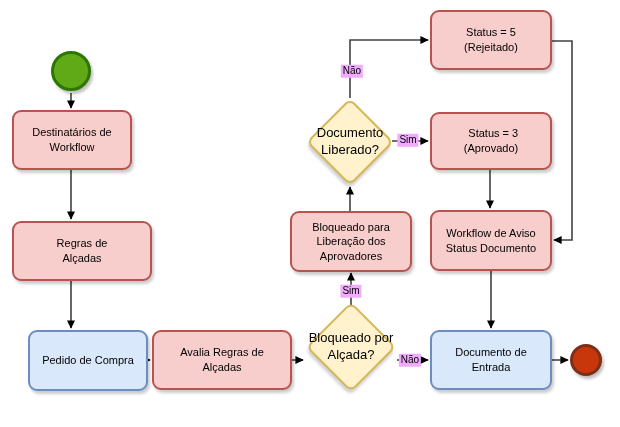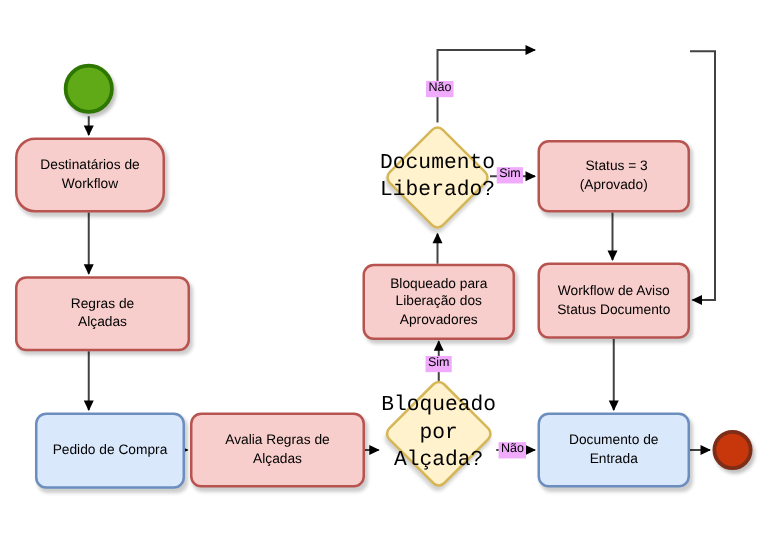--- a/index.html
+++ b/index.html
@@ -65,25 +65,24 @@
     box-shadow: 2px 3px 3px rgba(0,0,0,0.18);
     box-sizing: border-box;
   }
   .diamond-label {
     position: absolute;
     inset: 0;
     display: flex;
     align-items: center;
     justify-content: center;
     text-align: center;
-    font-size: 17px;
+    font-size: 13px;
     line-height: 1.3;
     color: #000000;
     white-space: pre-line;
-    font-family: Liberation Mono, monospace;
   }
   .edge-label {
     position: absolute;
     transform: translate(-50%,-50%);
     background: #f0abfc;
     padding: 0 2px;
     font-size: 10px;
     line-height: 1.25;
     color: #000000;
     z-index: 3;
@@ -114,21 +113,21 @@
       <path d="M552,41 L572,41 L572,240 L554,240" marker-end="url(#arr)"></path>
       <path d="M490,170 L490,208" marker-end="url(#arr)"></path>
       <path d="M491,271 L491,328" marker-end="url(#arr)"></path>
       <path d="M552,360 L568,360" marker-end="url(#arr)"></path>
     </g>
   </svg>
 
   <div class="node event start" style="left:51px; top:51px; width:40px; height:40px;"></div>
   <div class="node event end" style="left:570px; top:344px; width:32px; height:32px;"></div>
 
-  <div class="node task" style="left:12px; top:110px; width:120px; height:60px;border-radius:16px;">
+  <div class="node task" style="left:12px; top:110px; width:120px; height:60px;">
     <span>Destinatários de
 Workflow</span>
   </div>
   <div class="node task" style="left:12px; top:221px; width:140px; height:60px;">
     <span>Regras de
 Alçadas</span>
   </div>
   <div class="node data" style="left:12px; top:330px; width:120px; height:61px;margin-left:16px;">
     <span>Pedido de Compra</span>
   </div>
@@ -146,20 +145,24 @@
     <span>Bloqueado para
 Liberação dos
 Aprovadores</span>
   </div>
   <div class="diamond" style="left:306px; top:98px; width:88px; height:88px;">
     <div class="diamond-shape" style="width:62px; height:62px;"></div>
     <div class="diamond-label">Documento
 Liberado?</div>
   </div>
 
+  <div class="node task" style="left:430px; top:10px; width:122px; height:60px;">
+    <span>Status = 5
+(Rejeitado)</span>
+  </div>
   <div class="node task" style="left:430px; top:112px; width:122px; height:58px;text-align:right;">
     <span>Status = 3
 (Aprovado)</span>
   </div>
   <div class="node data" style="left:430px; top:330px; width:122px; height:60px;">
     <span>Documento de
 Entrada</span>
   </div>
   <div class="node task" style="left:430px; top:210px; width:122px; height:61px;">
     <span>Workflow de Aviso

